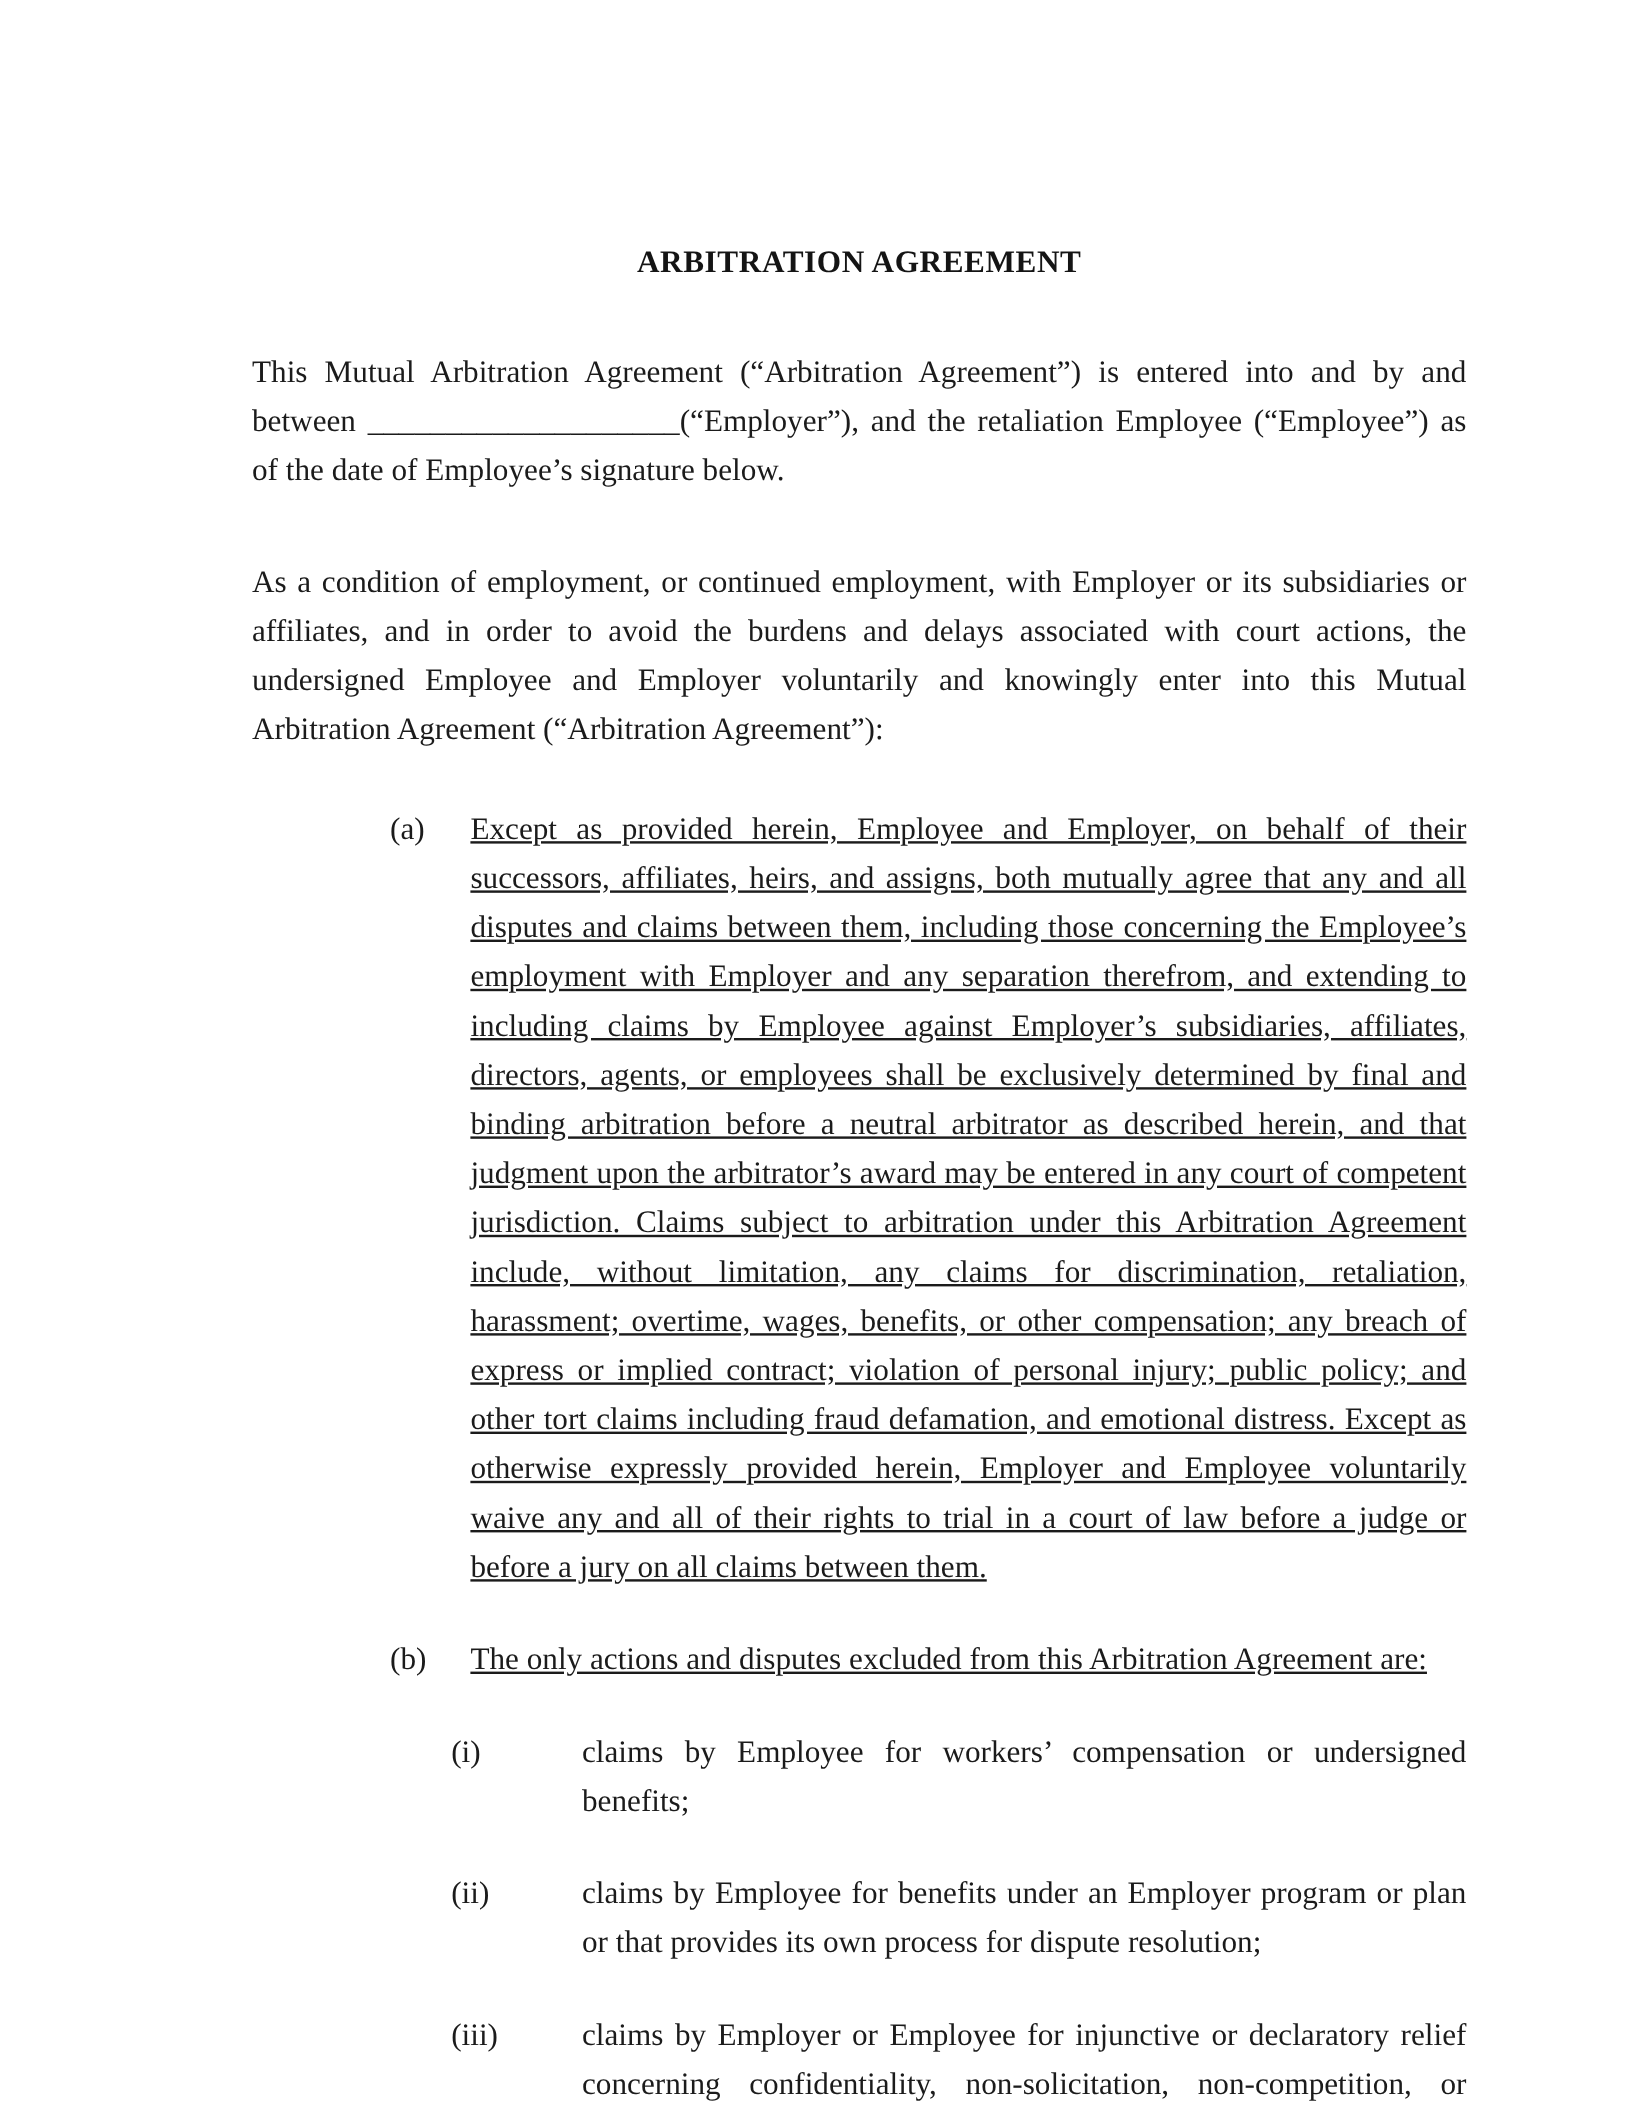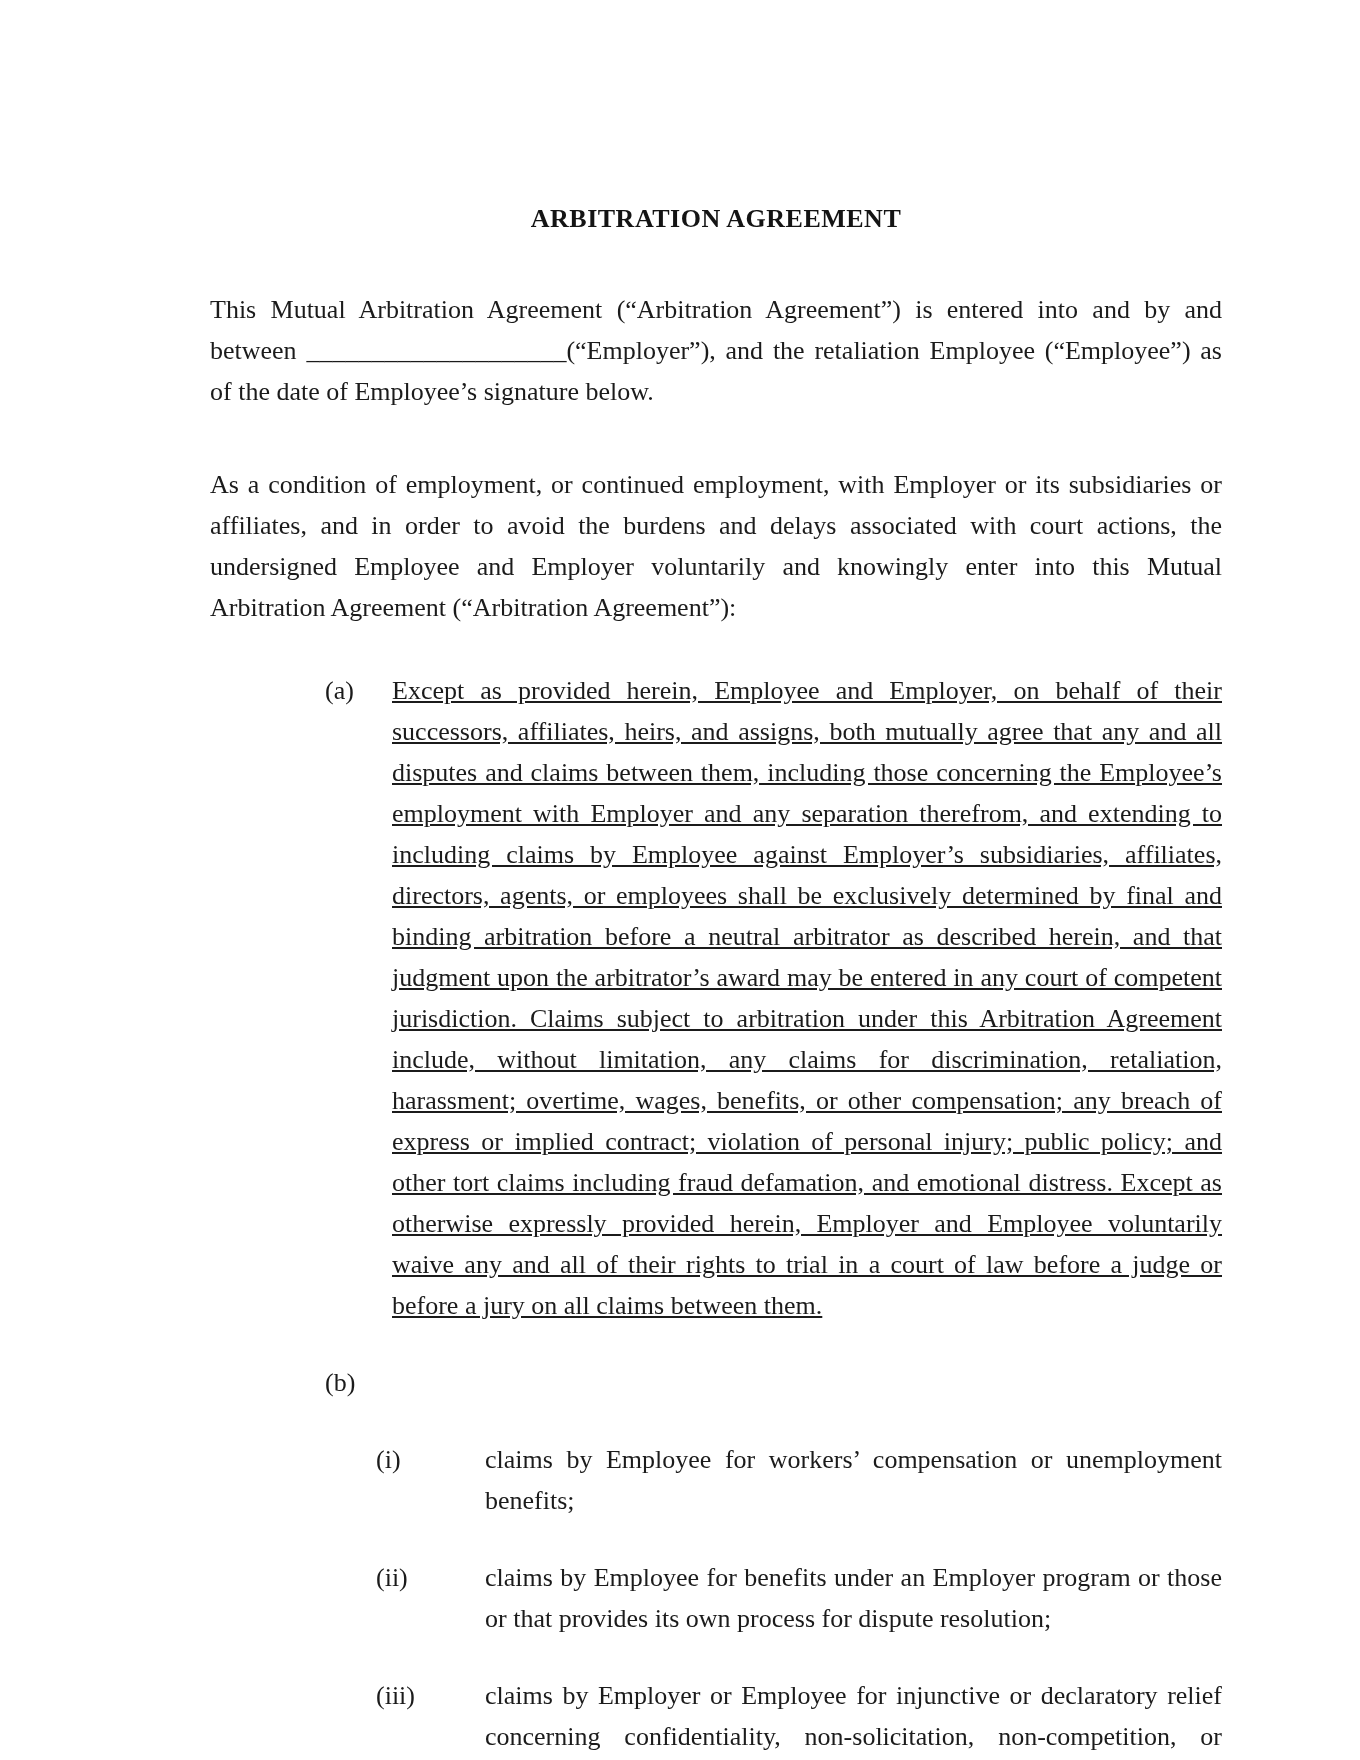--- a/index.html
+++ b/index.html
@@ -68,30 +68,31 @@
 
   <div class="clause-list">
 
     <div class="item">
       <span class="marker">(a)</span>
       <span class="body">Except as provided herein, Employee and Employer, on behalf of their successors, affiliates, heirs, and assigns, both mutually agree that any and all disputes and claims between them, including those concerning the Employee’s employment with Employer and any separation therefrom, and extending to including claims by Employee against Employer’s subsidiaries, affiliates, directors, agents, or employees shall be exclusively determined by final and binding arbitration before a neutral arbitrator as described herein, and that judgment upon the arbitrator’s award may be entered in any court of competent jurisdiction. Claims subject to arbitration under this Arbitration Agreement include, without limitation, any claims for discrimination, retaliation, harassment; overtime, wages, benefits, or other compensation; any breach of express or implied contract; violation of personal injury; public policy; and other tort claims including fraud defamation, and emotional distress. Except as otherwise expressly provided herein, Employer and Employee voluntarily waive any and all of their rights to trial in a court of law before a judge or before a jury on all claims between them.</span>
     </div>
 
     <div class="item">
       <span class="marker">(b)</span>
+      <span class="body">The only actions and disputes excluded from this Arbitration Agreement are:</span>
     </div>
 
     <div class="subitem">
       <span class="marker2">(i)</span>
-      <span class="body2">claims by Employee for workers’ compensation or unemployment benefits;</span>
+      <span class="body2">claims by Employee for workers’ compensation or undersigned benefits;</span>
     </div>
 
     <div class="subitem">
       <span class="marker2">(ii)</span>
-      <span class="body2">claims by Employee for benefits under an Employer program or those or that provides its own process for dispute resolution;</span>
+      <span class="body2">claims by Employee for benefits under an Employer program or plan or that provides its own process for dispute resolution;</span>
     </div>
 
     <div class="subitem">
       <span class="marker2">(iii)</span>
       <span class="body2">claims by Employer or Employee for injunctive or declaratory relief concerning confidentiality, non-solicitation, non-competition, or similar obligation (any such proceedings will be without prejudice to the parties’ rights under this Arbitration Agreement to obtain additional relief in arbitration with respect to such matters);</span>
     </div>
 
   </div>
 
 </div>

